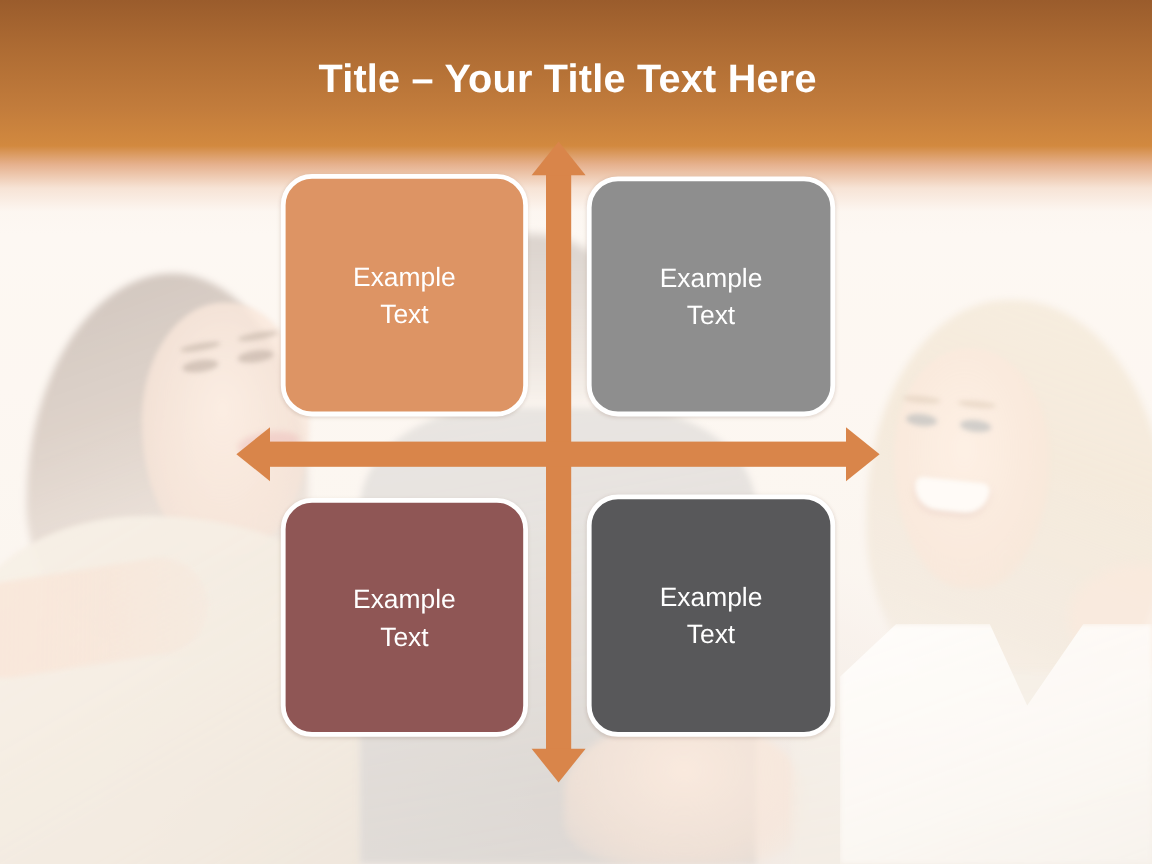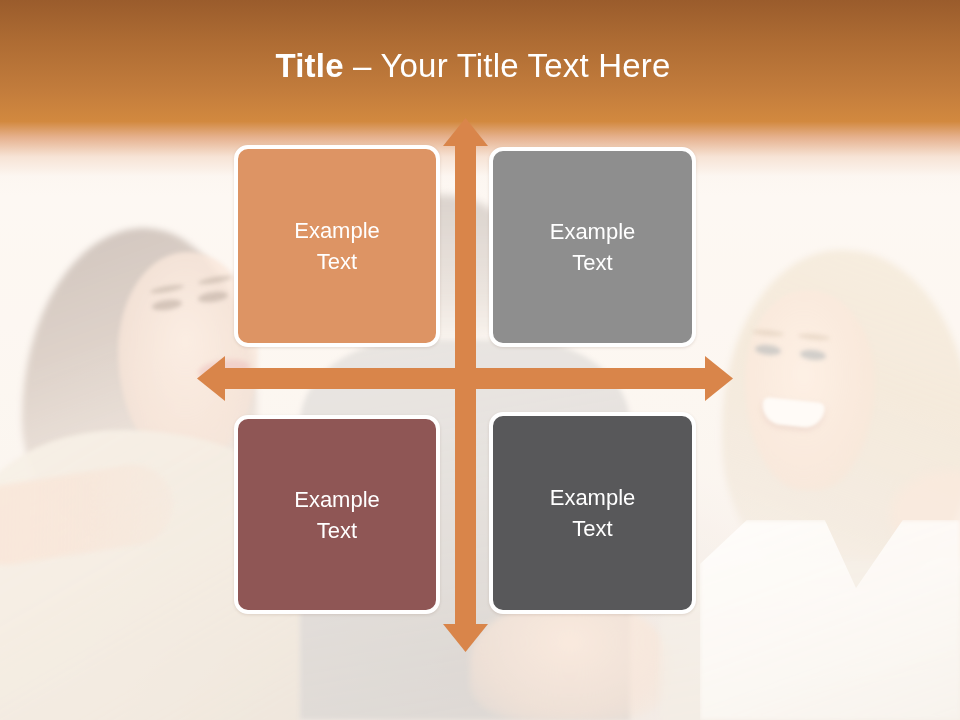--- a/index.html
+++ b/index.html
@@ -223,29 +223,29 @@
     left: 0; top: 46px;
     width: 946px;
     text-align: center;
     color: #ffffff;
     font-size: 33px;
     line-height: 40px;
     letter-spacing: 0.2px;
     white-space: nowrap;
   }
   .title-text .t-strong { font-weight: bold; }
-  .title-text .t-rest   { font-weight: normal; }
+  .title-text .t-rest   { font-weight: bold; }
 
   
   .arrows { position: absolute; left: 0; top: 0; width: 960px; height: 720px; }
 
   
   .quad {
     position: absolute;
-    border-radius: 14px;
+    border-radius: 26px;
     border: 4px solid #ffffff;
     box-sizing: border-box;
     display: flex;
     align-items: center;
     justify-content: center;
     color: #ffffff;
     font-size: 22px;
     line-height: 31px;
     text-align: center;
     box-shadow: 0 1px 3px rgba(120,90,70,0.18);

